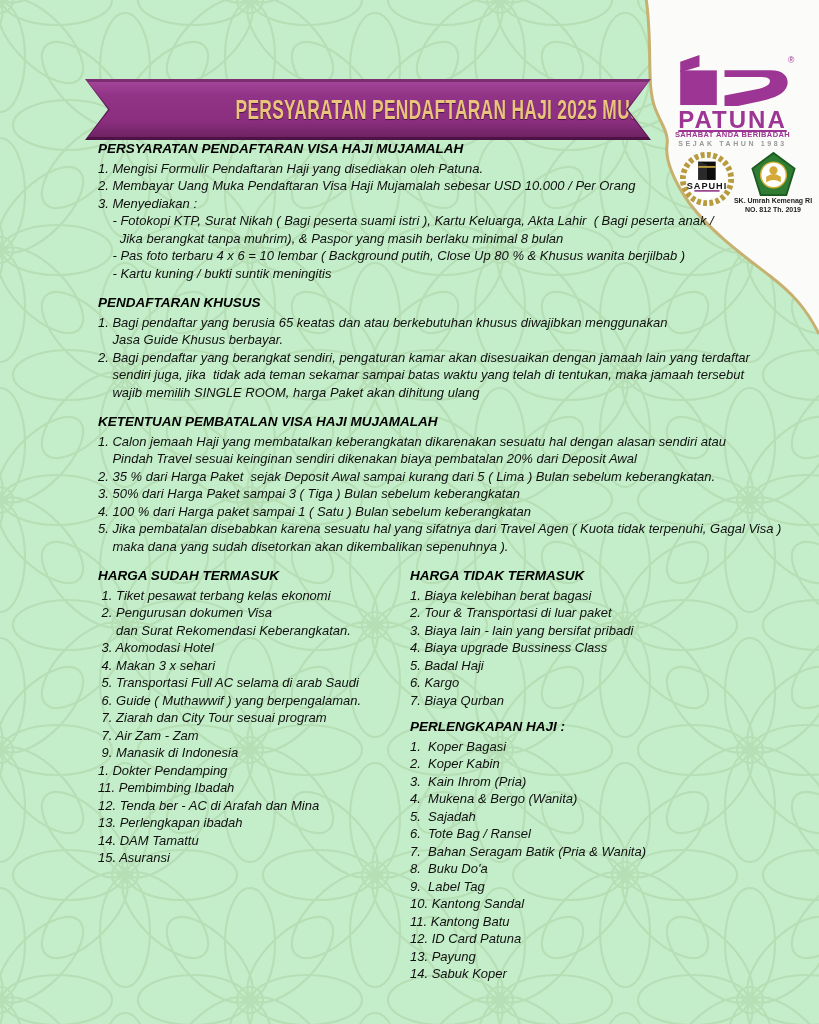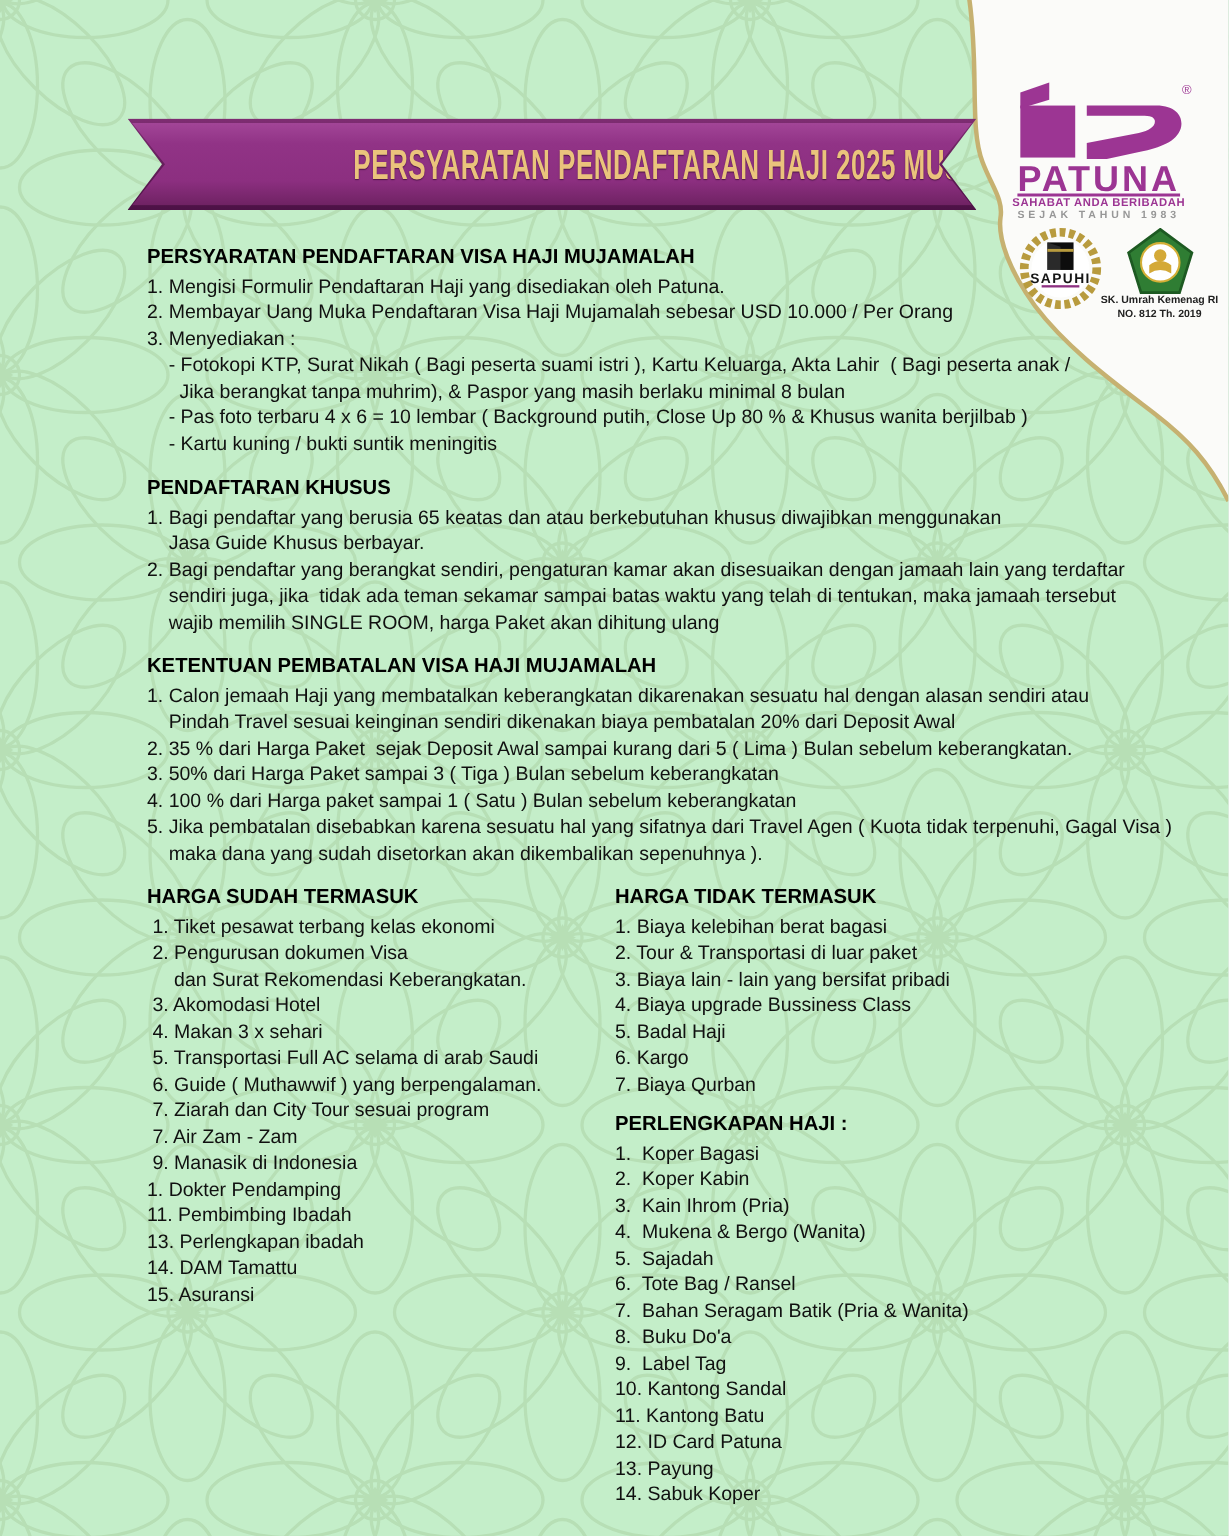--- a/index.html
+++ b/index.html
@@ -49,21 +49,21 @@
     font-size:7px; font-weight:bold; letter-spacing:2.6px; color:#979797;
   }
   .sapuhi { position:absolute; left:28px; top:100px; }
   .kemenag { position:absolute; left:100px; top:102px; }
   .kemenag-caption {
     position:absolute; left:78px; top:146px; width:90px;
     font-size:7px; font-weight:bold; line-height:9px; color:#222;
   }
 
   
-  .content { position:absolute; left:98px; top:162px; width:640px; z-index:2; }
+  .content { position:absolute; left:98px; top:140px; width:640px; z-index:2;font-style:italic; }
   .section { margin-bottom:12px; }
   .section h2 { font-size:13.5px; font-weight:bold; color:#000; line-height:17.5px; margin-bottom:2px; }
   .line { font-size:13px; line-height:17.5px; white-space:pre; color:#101010; }
   .columns { display:flex; }
   .col-left { width:312px; flex:0 0 312px; }
   .col-right { flex:1; }
   .col-right .section.gap-small { margin-bottom:9px; }
 </style>
 </head>
 <body>
@@ -194,20 +194,21 @@
               <div class="line">     dan Surat Rekomendasi Keberangkatan.</div>
               <div class="line"> 3. Akomodasi Hotel</div>
               <div class="line"> 4. Makan 3 x sehari</div>
               <div class="line"> 5. Transportasi Full AC selama di arab Saudi</div>
               <div class="line"> 6. Guide ( Muthawwif ) yang berpengalaman.</div>
               <div class="line"> 7. Ziarah dan City Tour sesuai program</div>
               <div class="line"> 7. Air Zam - Zam</div>
               <div class="line"> 9. Manasik di Indonesia</div>
               <div class="line">1. Dokter Pendamping</div>
               <div class="line">11. Pembimbing Ibadah</div>
+              <div class="line">12. Tenda ber - AC di Arafah dan Mina</div>
               <div class="line">13. Perlengkapan ibadah</div>
               <div class="line">14. DAM Tamattu</div>
               <div class="line">15. Asuransi</div>
             </div>
         </div>
       </div>
       <div class="col-right">
         <div class="section gap-small">
           <h2>HARGA TIDAK TERMASUK</h2>
           <div>

